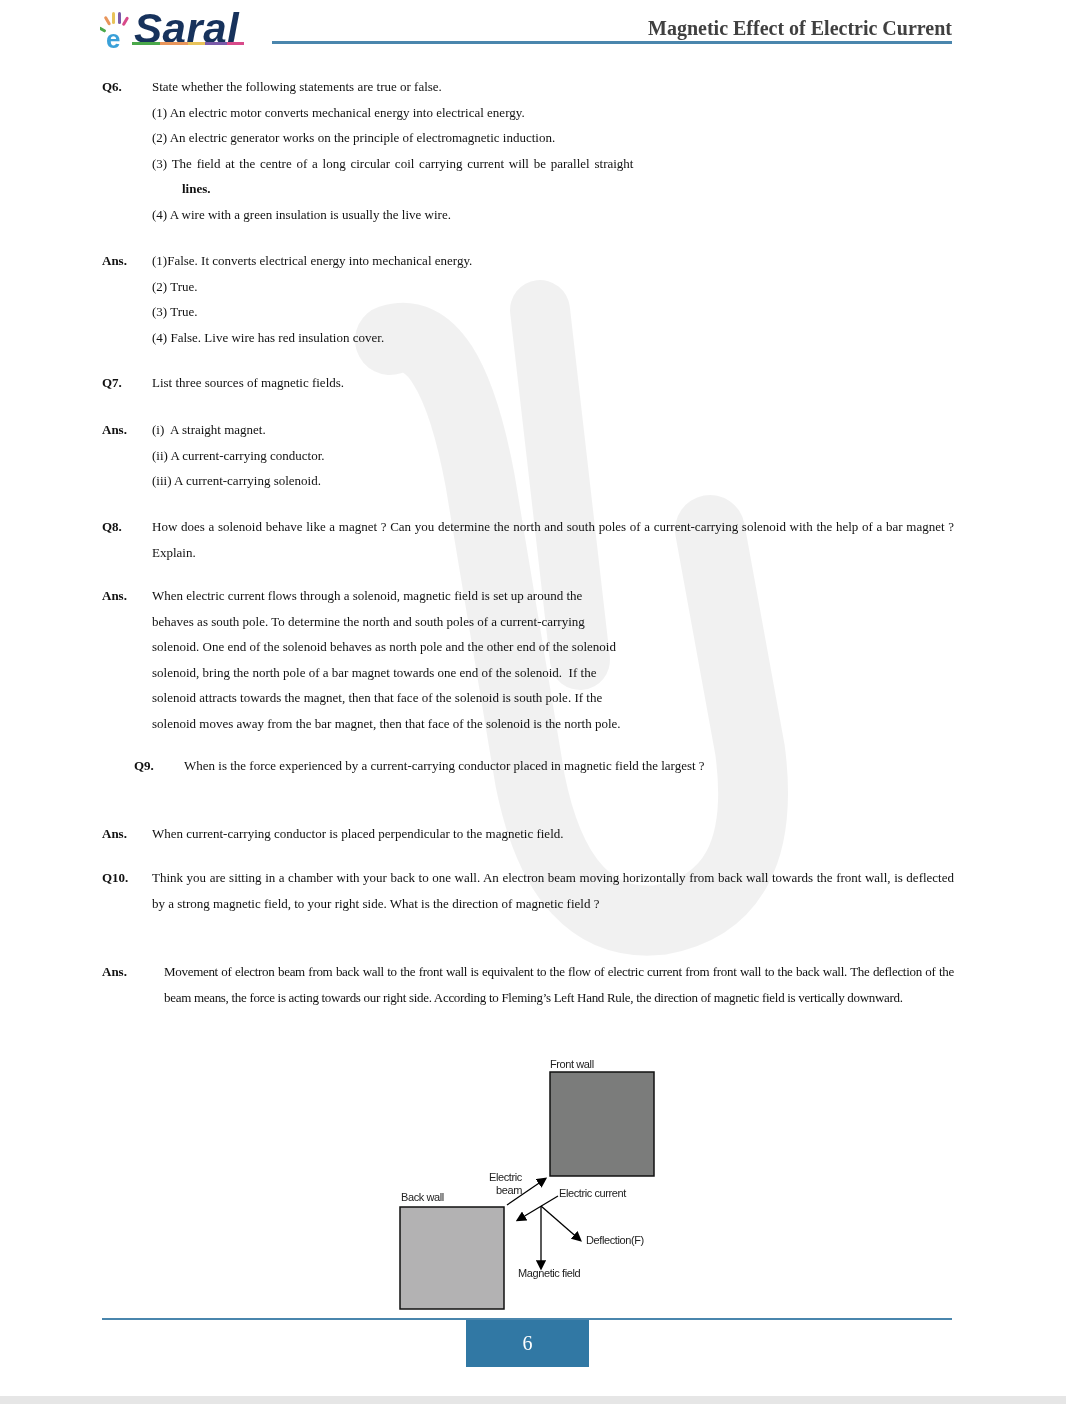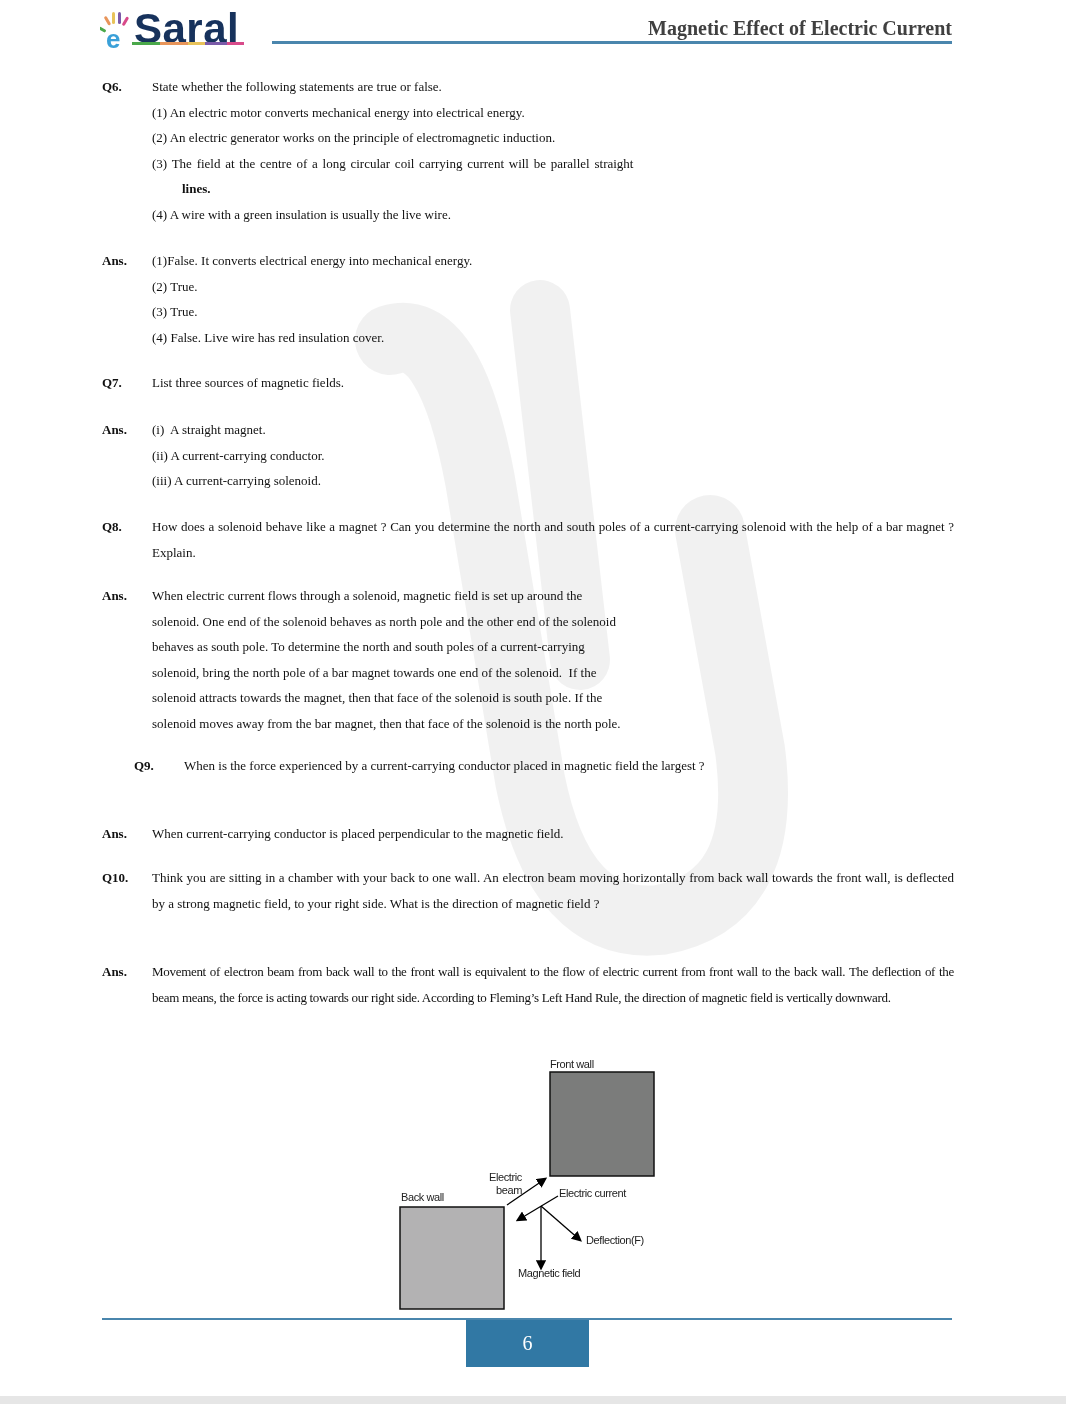--- a/index.html
+++ b/index.html
@@ -1,19 +1,19 @@
 <!DOCTYPE html>
 <html><head>
 <meta charset="utf-8">
 <style>
   html,body{margin:0;padding:0;background:#fff;}
   body{width:1066px;height:1404px;position:relative;overflow:hidden;font-family:"Liberation Serif",serif;color:#111;}
   .logo{position:absolute;left:100px;top:4px;height:46px;display:flex;align-items:flex-end;}
   .logo-hand{position:relative;width:34px;height:42px;}
-  .logo-text{font-family:"Liberation Sans",sans-serif;font-weight:bold;font-size:42px;color:#17325c;line-height:42px;letter-spacing:0.5px;}
+  .logo-text{font-family:"Liberation Sans",sans-serif;font-weight:bold;font-size:42px;color:#17325c;line-height:42px;letter-spacing:0.5px;font-style:italic;}
   .logo-bar{position:absolute;left:132px;top:42px;width:112px;height:3px;background:linear-gradient(90deg,#4aa84a 0 25%,#e8955a 25% 50%,#e8c35a 50% 65%,#7a5aa8 65% 85%,#d84a8a 85% 100%);}
   .header-line{position:absolute;left:272px;top:41px;width:680px;height:3px;background:#4a86ad;}
   .header-title{position:absolute;right:114px;top:17px;font-size:20px;color:#404040;font-weight:bold;}
   .watermark{position:absolute;left:330px;top:280px;width:480px;height:700px;opacity:0.05;}
   .block{position:absolute;left:102px;width:852px;font-size:13px;line-height:25.5px;}
   .row{display:flex;}
   .lbl{font-weight:bold;width:50px;flex:none;}
   .txt{flex:1;}
   .txt.just{text-align:justify;}
   .sub-indent{padding-left:30px;font-weight:bold;}
@@ -121,25 +121,25 @@
       <span class="txt just">How does a solenoid behave like a magnet ? Can you determine the north and south poles of a current-carrying solenoid with the help of a bar magnet ? Explain.</span>
     </div>
 </div>
 <div class="block" style="top:583px;">
   <div class="row">
       <span class="lbl">Ans.</span>
       <span class="txt">When electric current flows through a solenoid, magnetic field is set up around the</span>
     </div>
   <div class="row">
       <span class="lbl"></span>
+      <span class="txt">behaves as south pole. To determine the north and south poles of a current-carrying</span>
+    </div>
+  <div class="row">
+      <span class="lbl"></span>
       <span class="txt">solenoid. One end of the solenoid behaves as north pole and the other end of the solenoid</span>
-    </div>
-  <div class="row">
-      <span class="lbl"></span>
-      <span class="txt">behaves as south pole. To determine the north and south poles of a current-carrying</span>
     </div>
   <div class="row">
       <span class="lbl"></span>
       <span class="txt" style="white-space:pre;">solenoid, bring the north pole of a bar magnet towards one end of the solenoid.  If the</span>
     </div>
   <div class="row">
       <span class="lbl"></span>
       <span class="txt">solenoid attracts towards the magnet, then that face of the solenoid is south pole. If the</span>
     </div>
   <div class="row">
@@ -163,21 +163,21 @@
 
 <div class="block" style="top:865px;">
   <div class="row">
       <span class="lbl">Q10.</span>
       <span class="txt just">Think you are sitting in a chamber with your back to one wall. An electron beam moving horizontally from back wall towards the front wall, is deflected by a strong magnetic field, to your right side. What is the direction of magnetic field ?</span>
     </div>
 </div>
 <div class="block" style="top:959px;">
   <div class="row">
       <span class="lbl">Ans.</span>
-      <span class="txt just" style="letter-spacing:-0.3px;">Movement of electron beam from back wall to the front wall is equivalent to the flow of electric current from front wall to the back wall. The deflection of the beam means, the force is acting towards our right side. According to Fleming’s Left Hand Rule, the direction of magnetic field is vertically downward.</span>
+      <span class="txt just" style="letter-spacing:-0.3px;margin-left:12px;">Movement of electron beam from back wall to the front wall is equivalent to the flow of electric current from front wall to the back wall. The deflection of the beam means, the force is acting towards our right side. According to Fleming’s Left Hand Rule, the direction of magnetic field is vertically downward.</span>
     </div>
 </div>
 
 <div class="diagram">
   <svg width="280" height="260" viewBox="0 0 280 260">
     <defs>
       <marker id="ah" markerWidth="8" markerHeight="8" refX="6" refY="4" orient="auto">
         <path d="M0,0 L8,4 L0,8 z" fill="#000"></path>
       </marker>
     </defs>

